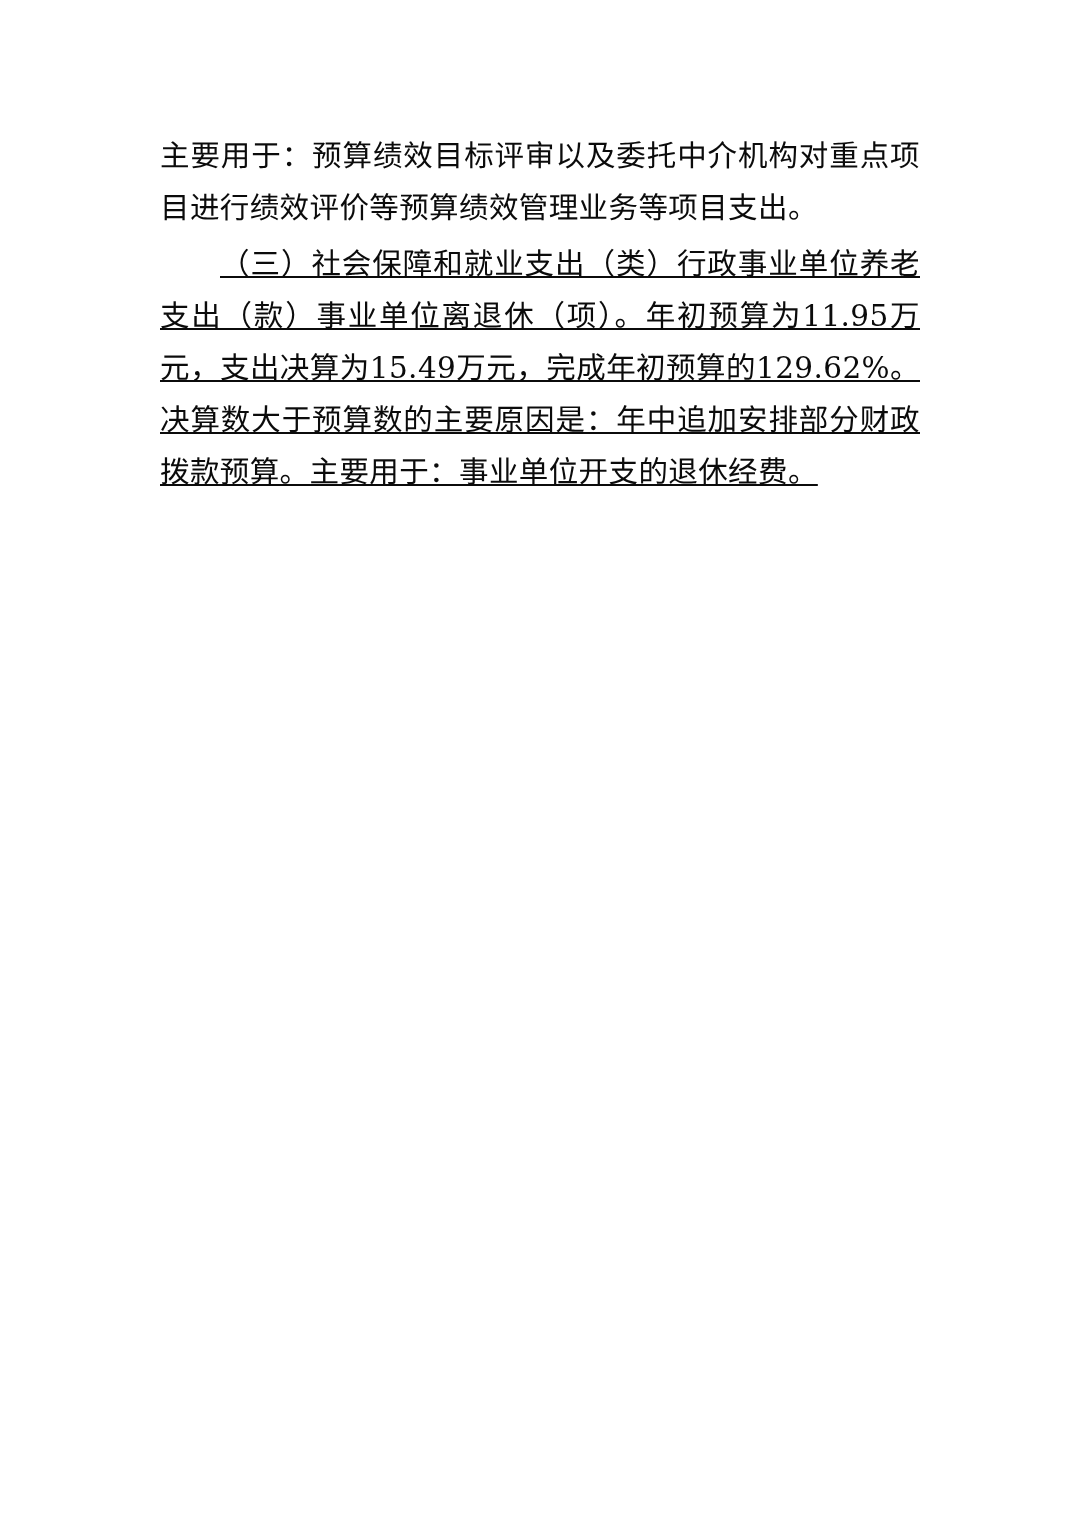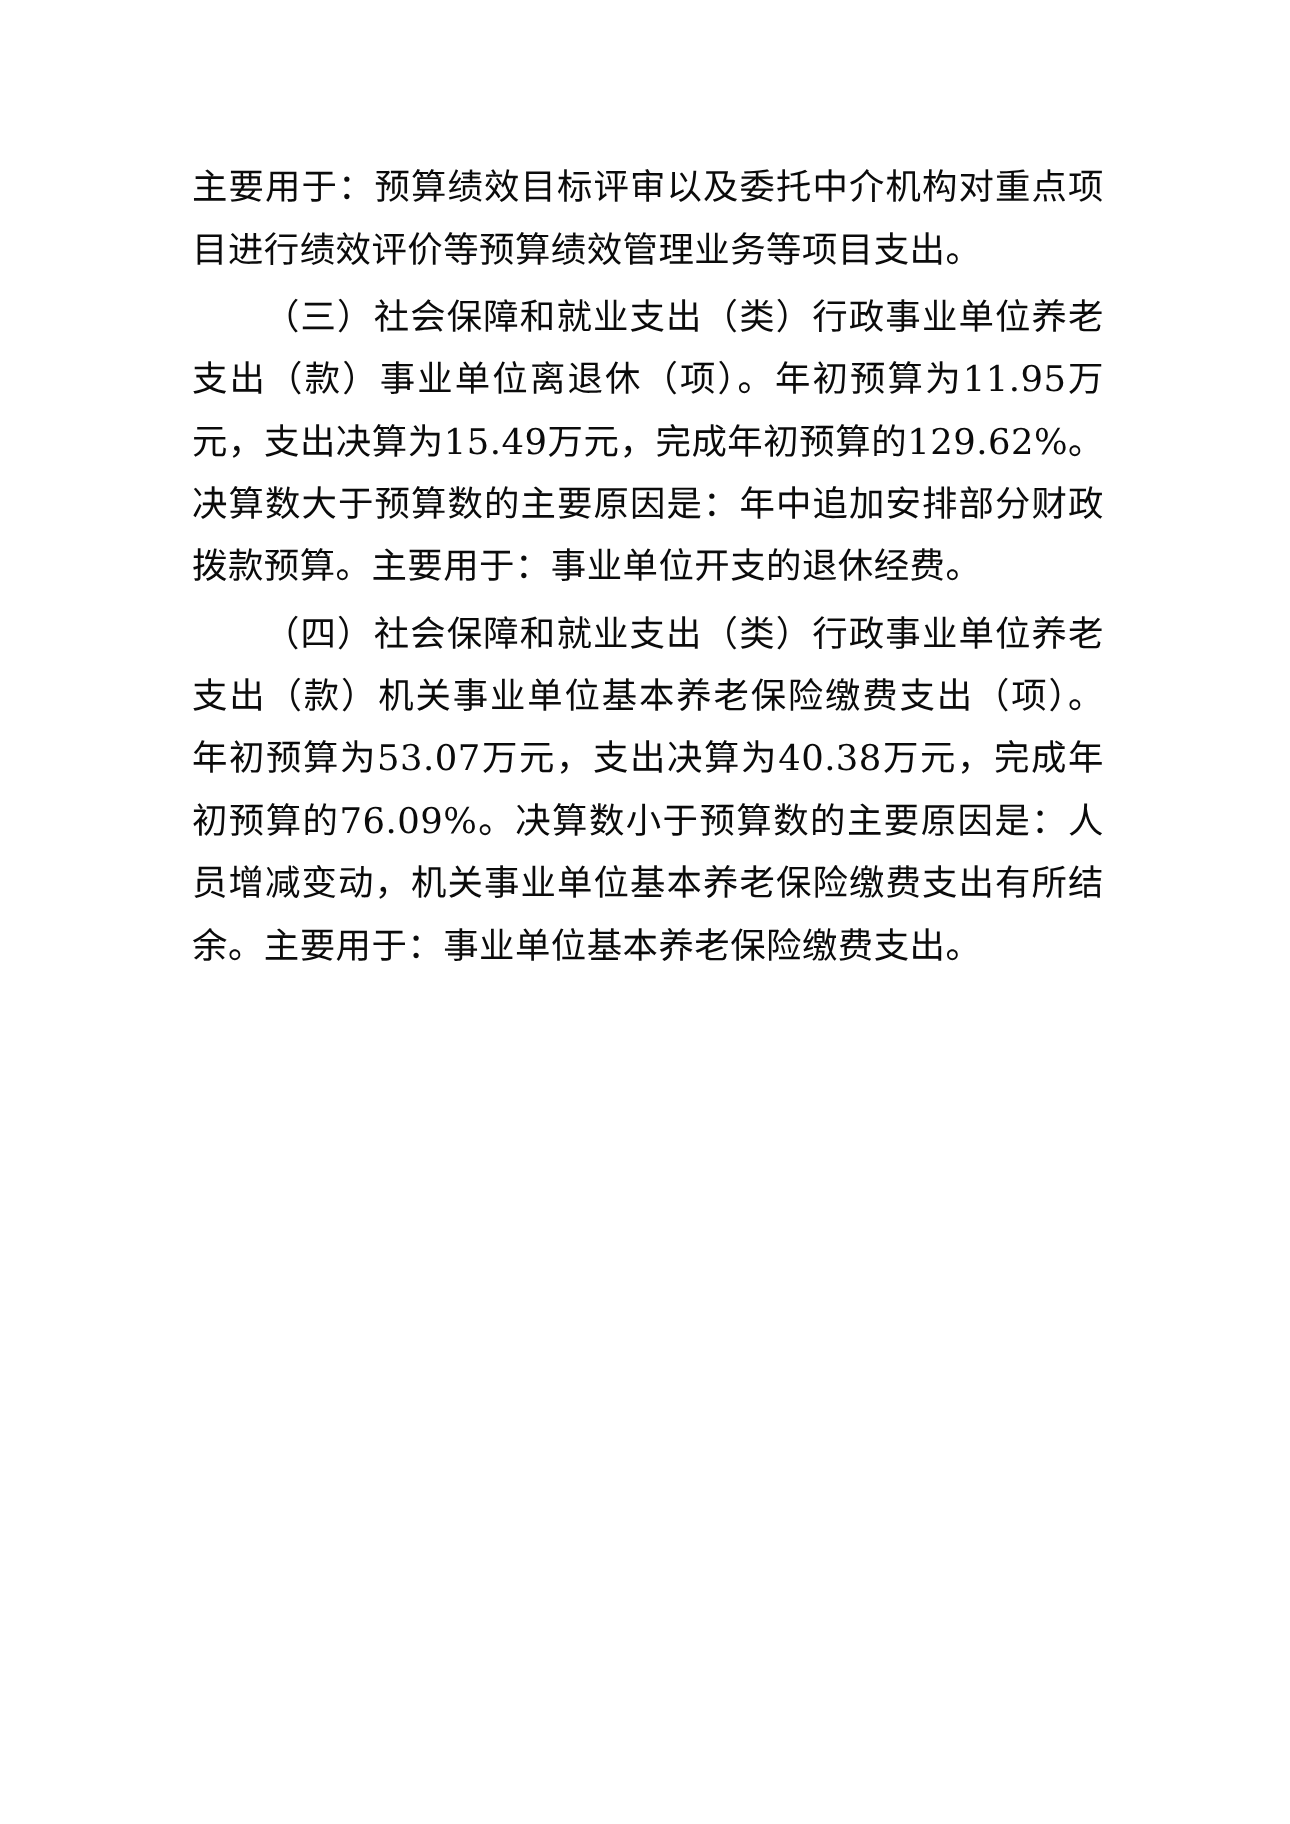--- a/index.html
+++ b/index.html
@@ -30,20 +30,21 @@
     font-size: 29.5px;
     line-height: 52px;
     letter-spacing: 0.4px;
     text-align: justify;
     text-justify: inter-ideograph;
     font-family: "DejaVu Serif", "Liberation Serif", serif;
     color: #0b0b0b;
   }
   p.indent {
     text-indent: 60px;
+    text-decoration: underline;
   }
   p.tight {
     margin-bottom: 0;
   }
   
   .block + .block {
     margin-top: 2px;
   }
 </style>
 </head>
@@ -53,20 +54,17 @@
   <div class="doc-body">
 
     <div class="block">
       <p class="para">主要用于：预算绩效目标评审以及委托中介机构对重点项目进行绩效评价等预算绩效管理业务等项目支出。</p>
     </div>
 
     <div class="block">
       <p class="para indent">（三）社会保障和就业支出（类）行政事业单位养老支出（款）事业单位离退休（项）。年初预算为11.95万元，支出决算为15.49万元，完成年初预算的129.62%。决算数大于预算数的主要原因是：年中追加安排部分财政拨款预算。主要用于：事业单位开支的退休经费。</p>
     </div>
 
-    <div class="block">
-      <p class="para indent">（四）社会保障和就业支出（类）行政事业单位养老支出（款）机关事业单位基本养老保险缴费支出（项）。年初预算为53.07万元，支出决算为40.38万元，完成年初预算的76.09%。决算数小于预算数的主要原因是：人员增减变动，机关事业单位基本养老保险缴费支出有所结余。主要用于：事业单位基本养老保险缴费支出。</p>
-    </div>
 
 
 
   </div>
 </div>
 
 </body></html>

